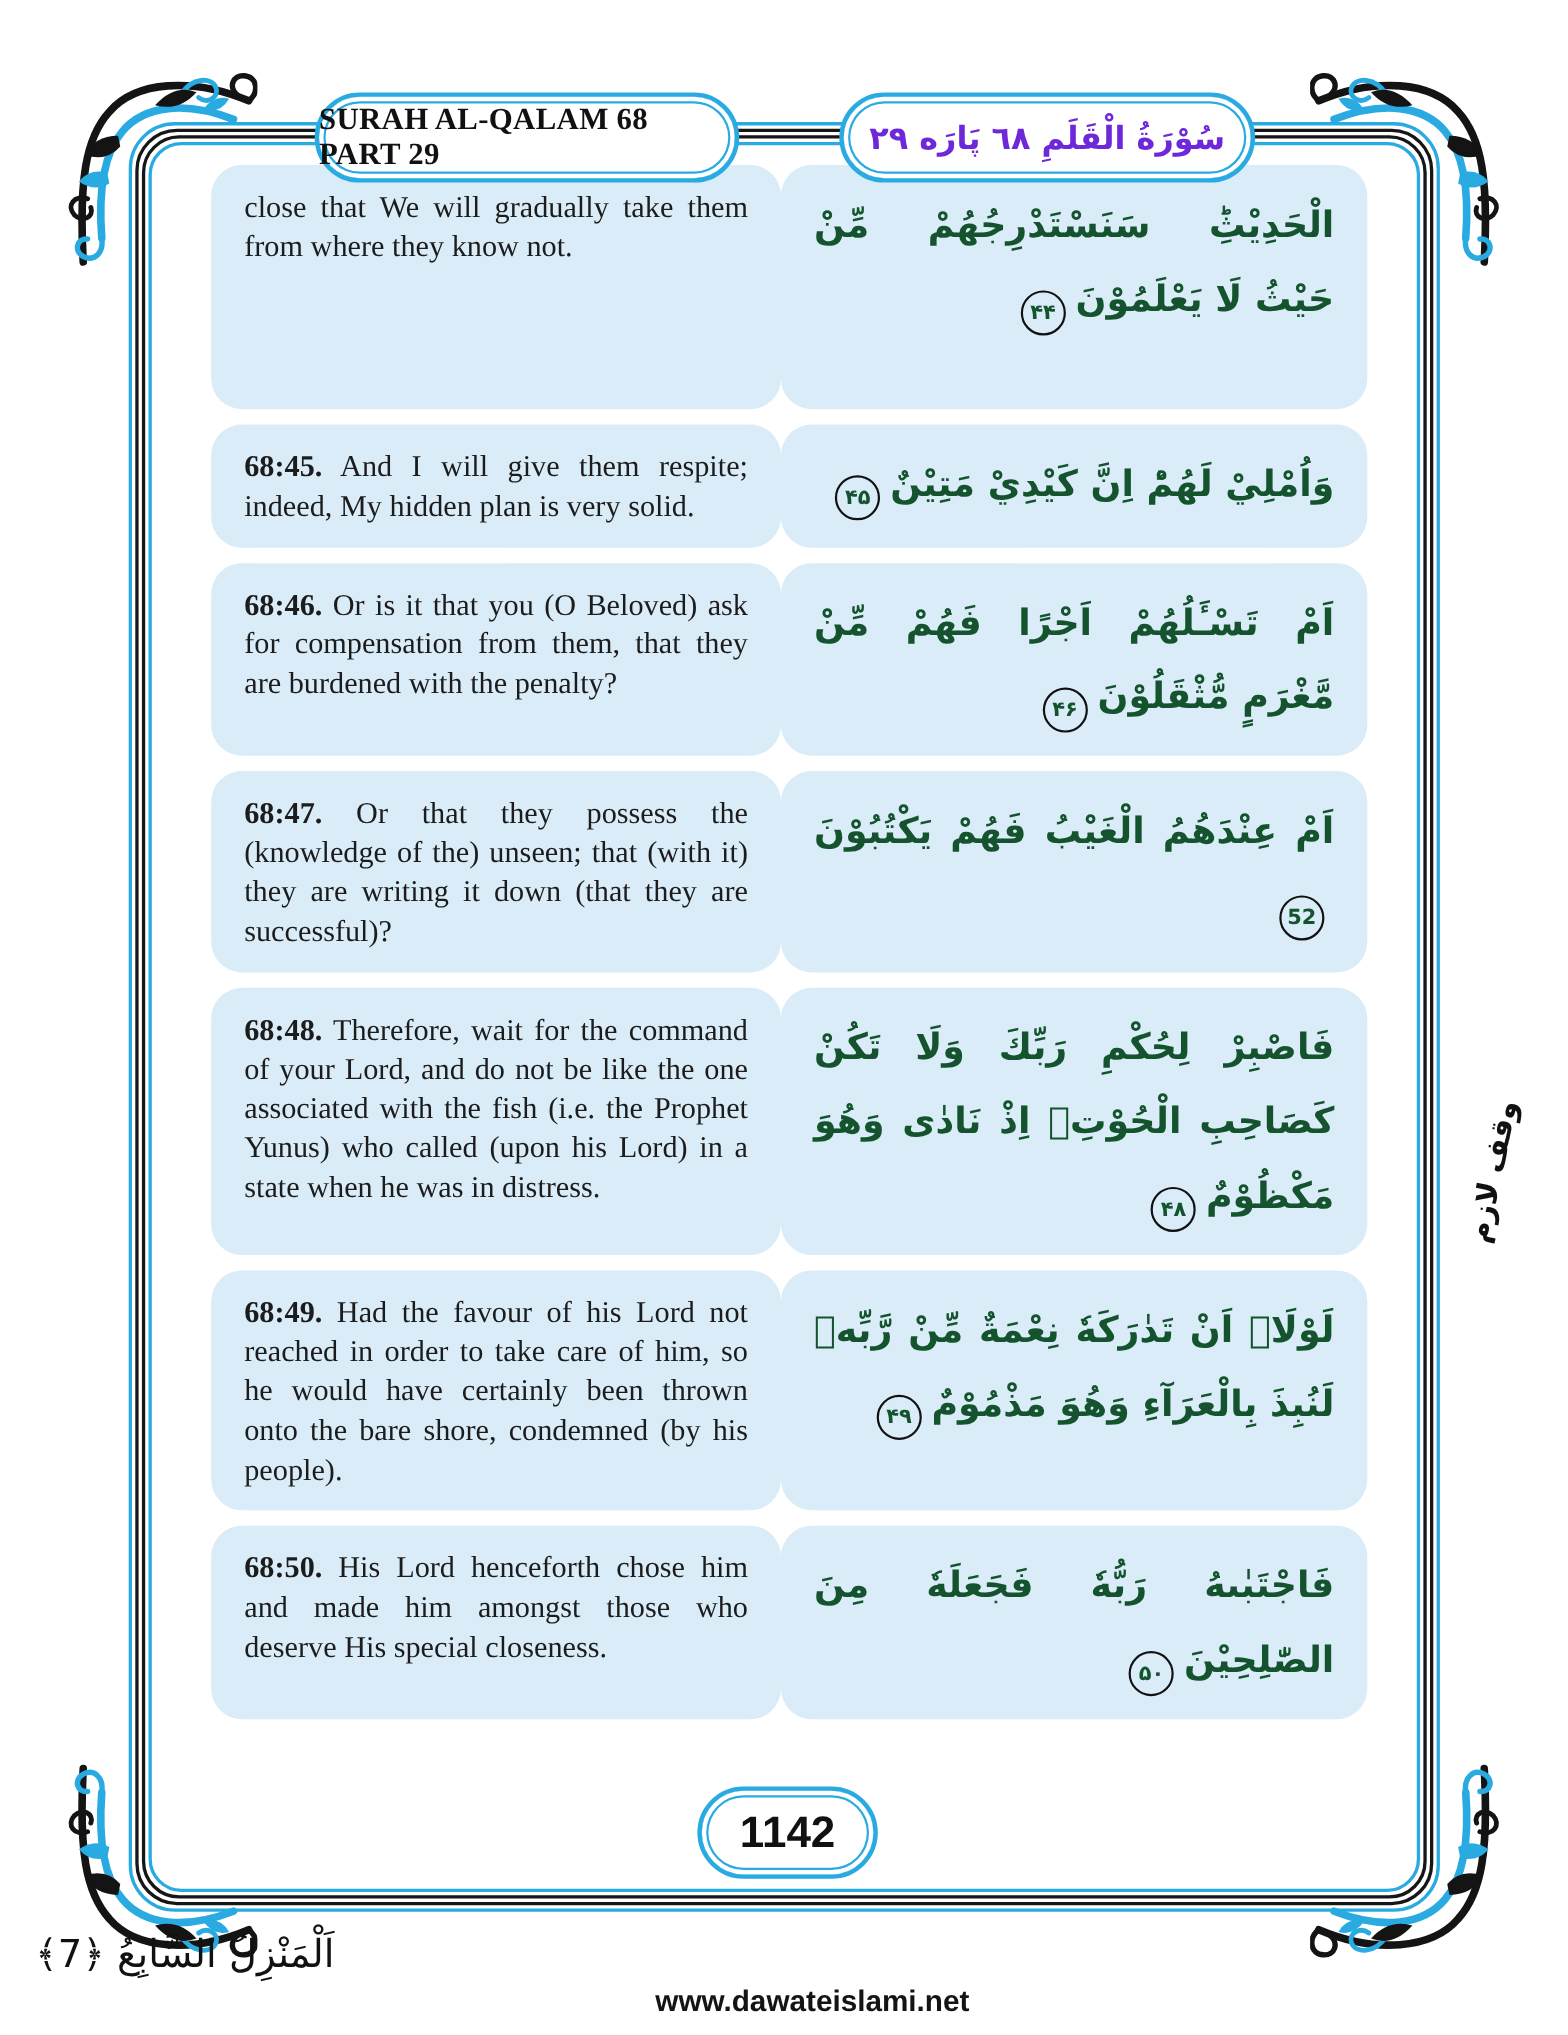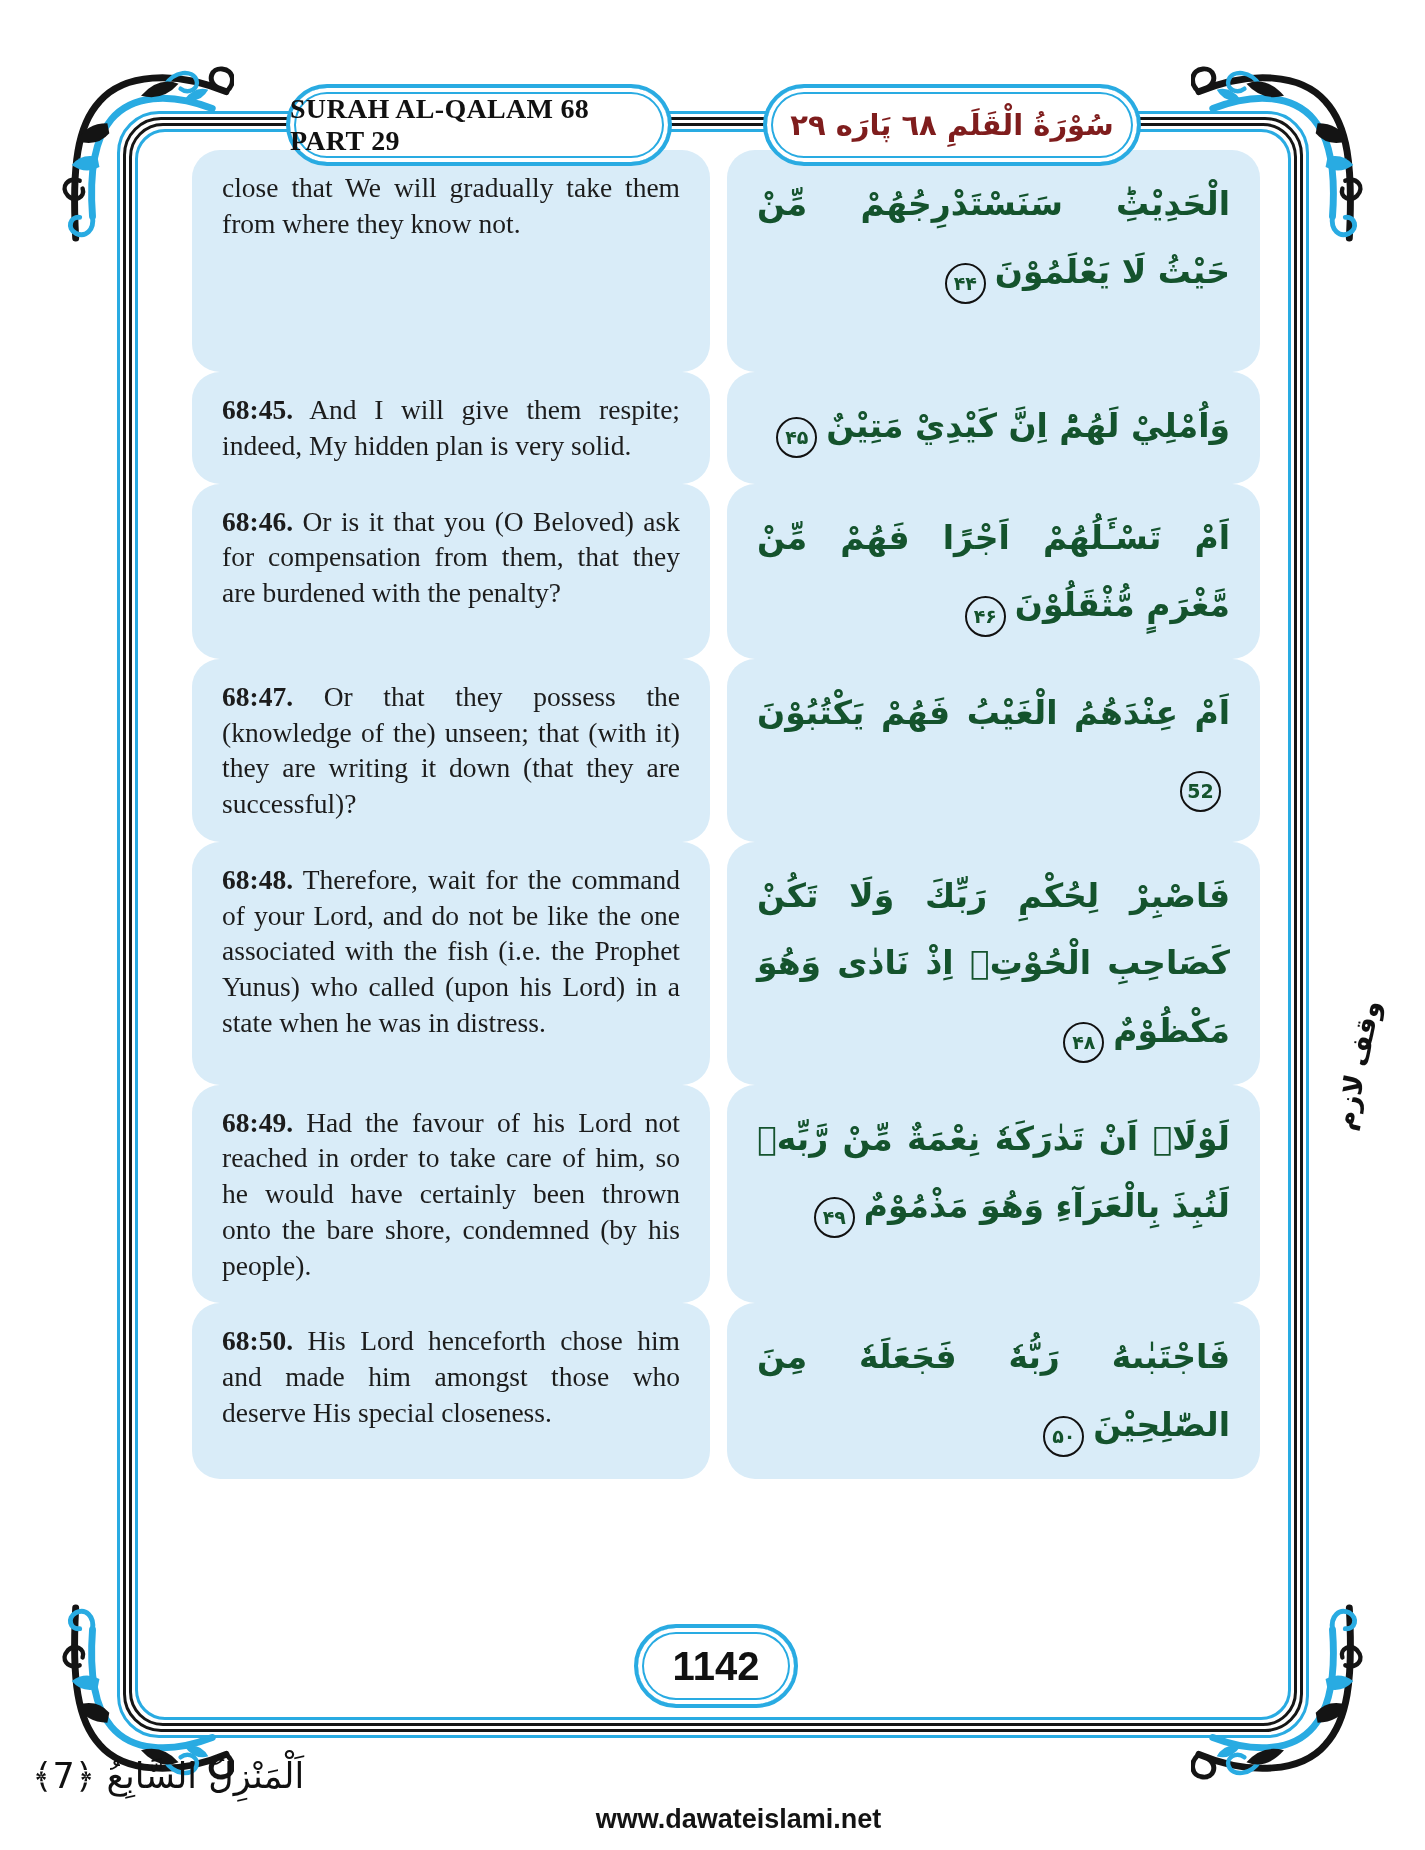--- a/index.html
+++ b/index.html
@@ -20,27 +20,27 @@
   .orn.bl{left:46px;bottom:66px;transform:scaleY(-1);}
   .orn.br{right:46px;bottom:66px;transform:scale(-1,-1);}
 
   
   .pill{position:absolute;z-index:6;background:#fff;border:4px solid #29ABE2;border-radius:44px;
         box-shadow:inset 0 0 0 4px #fff, inset 0 0 0 6px #29ABE2;
         display:flex;align-items:center;justify-content:center;}
   .pill-title-en{left:286px;top:84px;width:378px;height:74px;
         font-weight:bold;font-size:28px;letter-spacing:.3px;color:#111;}
   .pill-title-ar{left:763px;top:84px;width:370px;height:74px;
-        font-family:"DejaVu Sans", sans-serif;font-weight:bold;font-size:29px;direction:rtl;color:#7f1d1d;}
+        font-family:"DejaVu Sans", sans-serif;font-weight:bold;font-size:29px;direction:rtl;color:#6d28d9;}
   .pill-page{left:634px;top:1624px;width:156px;height:76px;
         font-family:"Liberation Sans", sans-serif;font-weight:bold;font-size:40px;color:#111;}
 
   
   .content{position:absolute;left:192px;top:150px;width:1068px;z-index:2;}
-  .row{display:flex;gap:17px;margin-bottom:0;}
+  .row{display:flex;margin-bottom:14px;}
   .block{background:#d9ecf8;border-radius:28px;box-sizing:border-box;}
   .en{width:518px;padding:20px 30px;font-size:27.5px;line-height:1.3;text-align:justify;}
   .en .ref{font-weight:bold;}
   .ar{width:533px;padding:20px 30px;direction:rtl;font-family:"DejaVu Sans", sans-serif;
       font-weight:bold;font-size:33px;line-height:2.05;text-align:justify;color:#14532d;}
   .anum{display:inline-flex;align-items:center;justify-content:center;
         width:37px;height:37px;border:2.5px solid #111;border-radius:50%;
         font-size:19px;line-height:1;margin:0 9px;vertical-align:-7px;font-weight:bold;}
 
   

